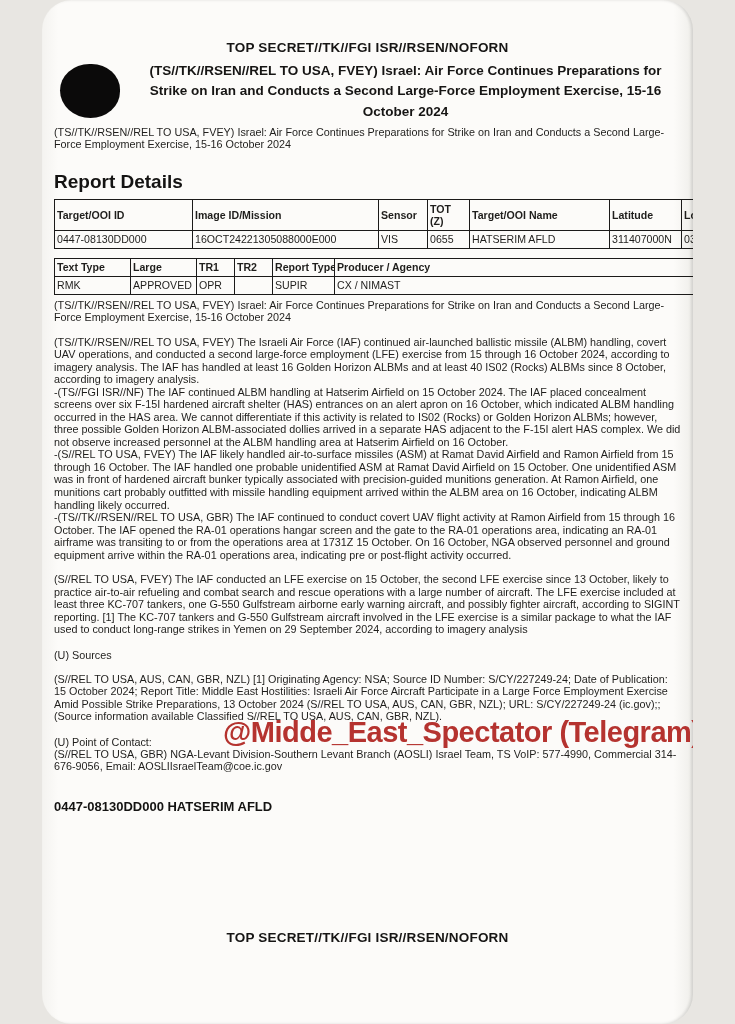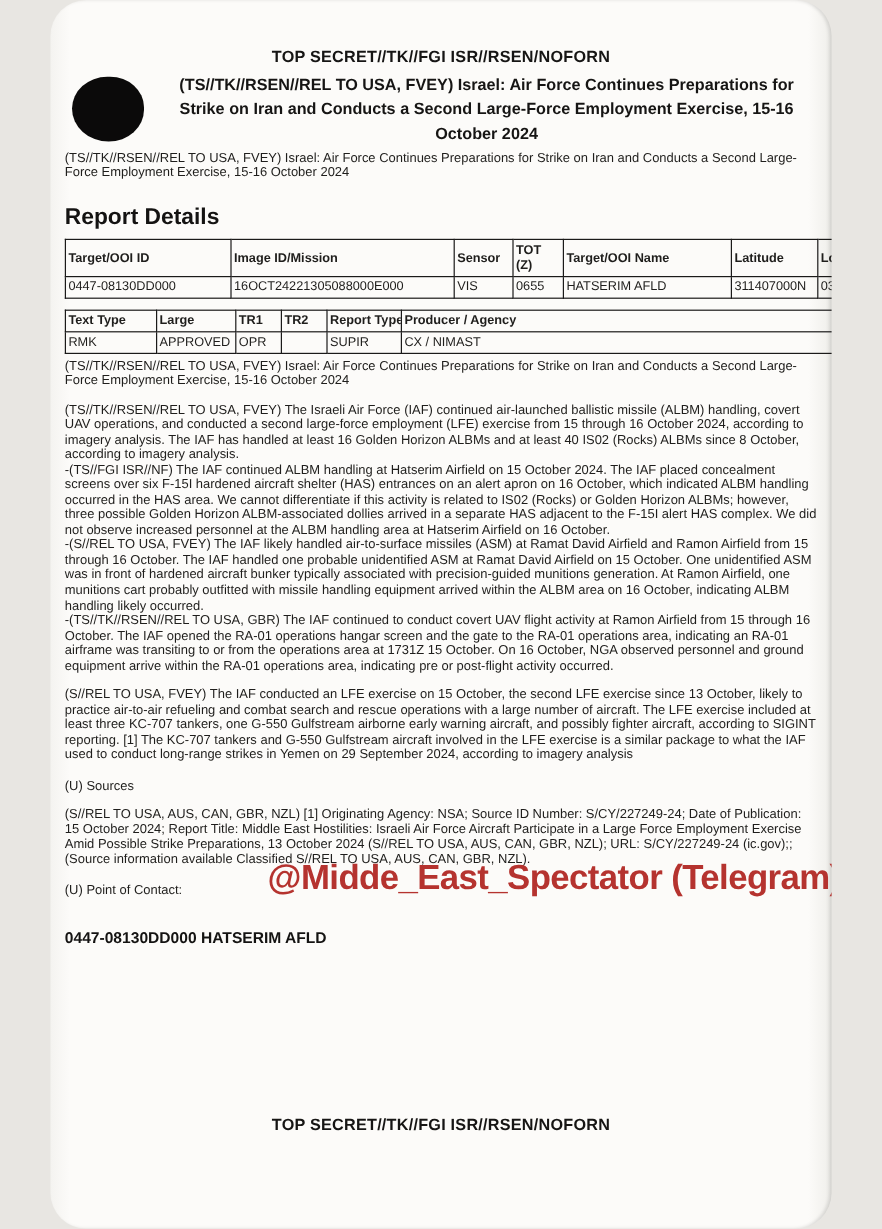--- a/index.html
+++ b/index.html
@@ -140,20 +140,21 @@
     <div class="para gap">(TS//TK//RSEN//REL TO USA, FVEY) The Israeli Air Force (IAF) continued air-launched ballistic missile (ALBM) handling, covert UAV operations, and conducted a second large-force employment (LFE) exercise from 15 through 16 October 2024, according to imagery analysis. The IAF has handled at least 16 Golden Horizon ALBMs and at least 40 IS02 (Rocks) ALBMs since 8 October, according to imagery analysis.</div>
     <div class="para">-(TS//FGI ISR//NF) The IAF continued ALBM handling at Hatserim Airfield on 15 October 2024. The IAF placed concealment screens over six F-15I hardened aircraft shelter (HAS) entrances on an alert apron on 16 October, which indicated ALBM handling occurred in the HAS area. We cannot differentiate if this activity is related to IS02 (Rocks) or Golden Horizon ALBMs; however, three possible Golden Horizon ALBM-associated dollies arrived in a separate HAS adjacent to the F-15I alert HAS complex. We did not observe increased personnel at the ALBM handling area at Hatserim Airfield on 16 October.</div>
     <div class="para">-(S//REL TO USA, FVEY) The IAF likely handled air-to-surface missiles (ASM) at Ramat David Airfield and Ramon Airfield from 15 through 16 October. The IAF handled one probable unidentified ASM at Ramat David Airfield on 15 October. One unidentified ASM was in front of hardened aircraft bunker typically associated with precision-guided munitions generation. At Ramon Airfield, one munitions cart probably outfitted with missile handling equipment arrived within the ALBM area on 16 October, indicating ALBM handling likely occurred.</div>
     <div class="para">-(TS//TK//RSEN//REL TO USA, GBR) The IAF continued to conduct covert UAV flight activity at Ramon Airfield from 15 through 16 October. The IAF opened the RA-01 operations hangar screen and the gate to the RA-01 operations area, indicating an RA-01 airframe was transiting to or from the operations area at 1731Z 15 October. On 16 October, NGA observed personnel and ground equipment arrive within the RA-01 operations area, indicating pre or post-flight activity occurred.</div>
     <div class="para gap">(S//REL TO USA, FVEY) The IAF conducted an LFE exercise on 15 October, the second LFE exercise since 13 October, likely to practice air-to-air refueling and combat search and rescue operations with a large number of aircraft. The LFE exercise included at least three KC-707 tankers, one G-550 Gulfstream airborne early warning aircraft, and possibly fighter aircraft, according to SIGINT reporting. [1] The KC-707 tankers and G-550 Gulfstream aircraft involved in the LFE exercise is a similar package to what the IAF used to conduct long-range strikes in Yemen on 29 September 2024, according to imagery analysis</div>
 
     <div class="label-line">(U) Sources</div>
     <div class="para gap">(S//REL TO USA, AUS, CAN, GBR, NZL) [1] Originating Agency: NSA; Source ID Number: S/CY/227249-24; Date of Publication: 15 October 2024; Report Title: Middle East Hostilities: Israeli Air Force Aircraft Participate in a Large Force Employment Exercise Amid Possible Strike Preparations, 13 October 2024 (S//REL TO USA, AUS, CAN, GBR, NZL); URL: S/CY/227249-24 (ic.gov);; (Source information available Classified S//REL TO USA, AUS, CAN, GBR, NZL).</div>
 
     <div class="label-line">(U) Point of Contact:</div>
+    <div class="para">(S//REL TO USA, GBR) NGA-Levant Division-Southern Levant Branch (AOSLI) Israel Team, TS VoIP: 577-4990, Commercial 314-676-9056, Email: AOSLIIsraelTeam@coe.ic.gov</div>
 
     <div class="target-line">0447-08130DD000 HATSERIM AFLD</div>
   </div>
 
   <div class="watermark">@Midde_East_Spectator (Telegram)</div>
 
   <div class="banner bottom">TOP SECRET//TK//FGI ISR//RSEN/NOFORN</div>
 
 </div>
 

